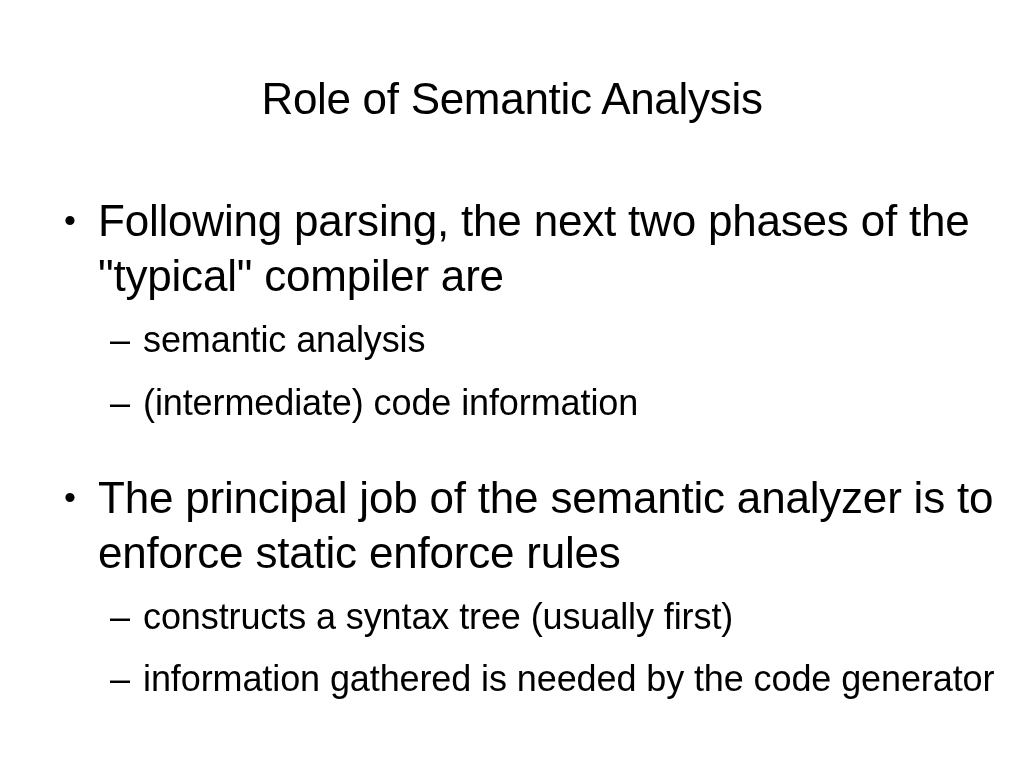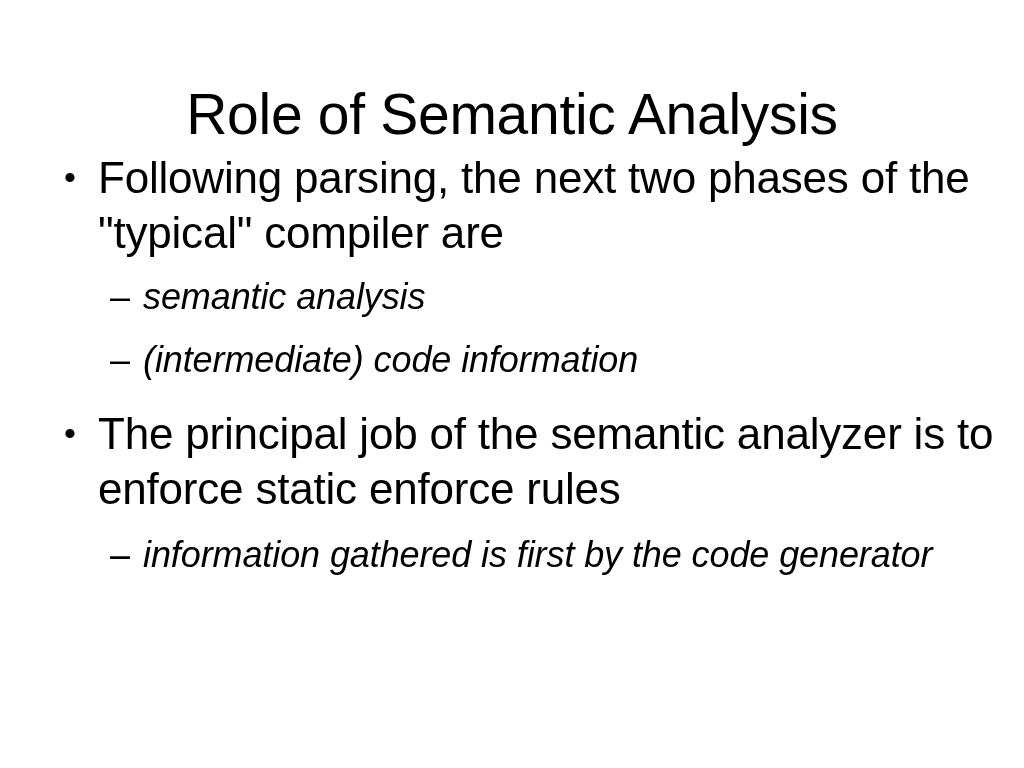--- a/index.html
+++ b/index.html
@@ -23,21 +23,21 @@
     box-sizing: border-box;
   }
 
   
   .slide-title {
     position: absolute;
     top: 46px;
     left: 0;
     width: 1024px;
     text-align: center;
-    font-size: 57px;
+    font-size: 44px;
     line-height: 1.08;
     font-weight: 400;
     letter-spacing: -0.3px;
     white-space: nowrap;
   }
 
   
   .slide-body {
     position: absolute;
     top: 150px;
@@ -63,20 +63,21 @@
   }
   .lvl1 > .marker {
     position: absolute;
     left: 64px;
     top: 0;
     font-size: 34px;
     line-height: 1.62;
   }
   .lvl1 > .txt {
     display: block;
+    margin-top: 43px;
   }
 
   
   .lvl2 {
     position: relative;
     padding-left: 143px;
     font-size: 36px;
     line-height: 1.3;
     margin: 0;
     max-width: 940px;
@@ -84,21 +85,20 @@
   }
   .lvl2 > .marker {
     position: absolute;
     left: 110px;
     top: 0;
     font-size: 36px;
     line-height: 1.3;
   }
   .lvl2 > .txt {
     display: block;
-    font-style: italic;
   }
 
   
   .group-gap-lvl1 { margin-top: 22px; }
   .group-gap-lvl2 { margin-top: 16px; }
   .sub-list { margin-top: 14px; }
 </style>
 </head>
 <body>
 
@@ -126,22 +126,23 @@
       </ul>
 
       <li class="lvl1 group-gap-lvl1">
         <span class="marker">•</span>
         <span class="txt">The principal job of the semantic analyzer is to enforce static enforce rules</span>
       </li>
 
       <ul class="bullet-list sub-list">
         <li class="lvl2">
           <span class="marker">–</span>
+          <span class="txt">constructs a syntax tree (usually first)</span>
         </li>
         <li class="lvl2 group-gap-lvl2">
           <span class="marker">–</span>
-          <span class="txt">information gathered is first by the code generator</span>
+          <span class="txt">information gathered is needed by the code generator</span>
         </li>
       </ul>
 
     </ul>
   </div>
 </div>
 
 </body></html>

